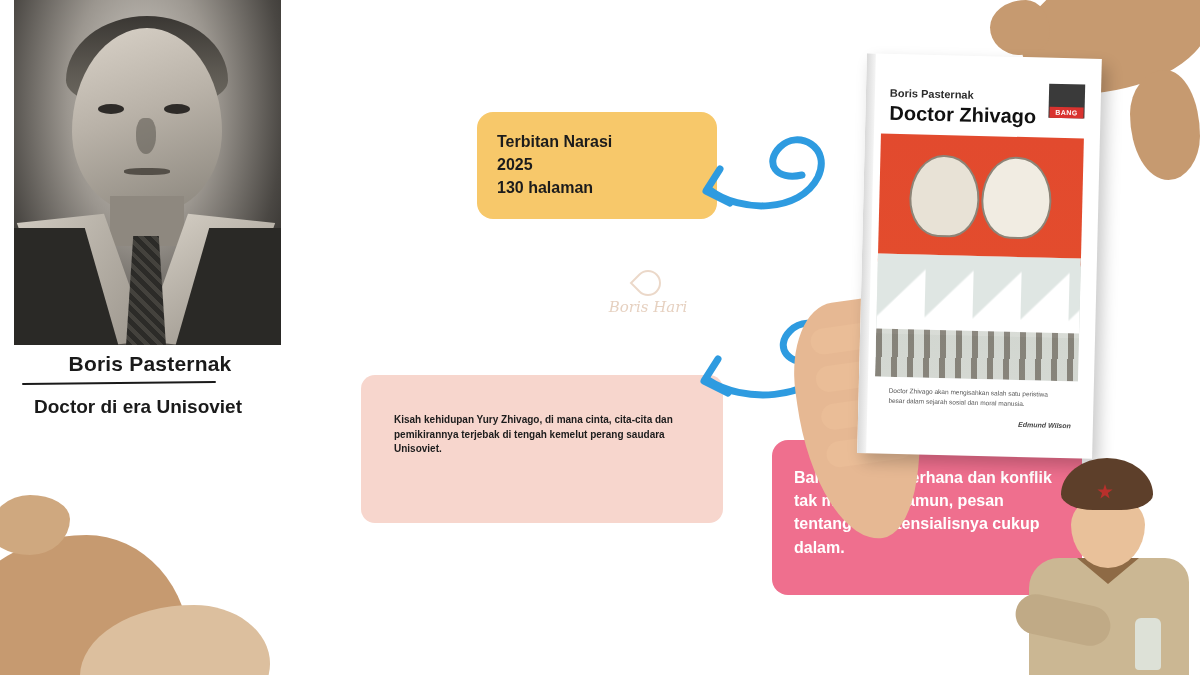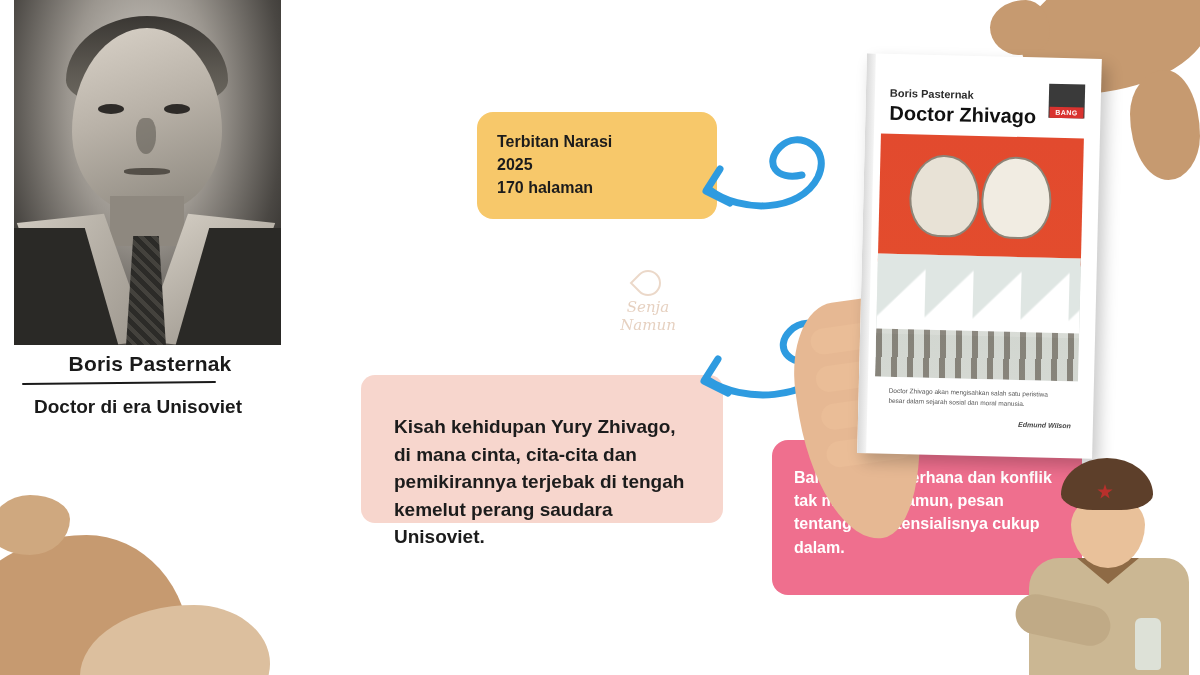--- a/index.html
+++ b/index.html
@@ -180,21 +180,21 @@
     padding: 18px 20px;
     font-size: 16px;
     color: #1c1c1c;
   }
   #card-synopsis {
     left: 361px; top: 375px;
     width: 362px; height: 148px;
     background: #f7d6cd;
     border-radius: 14px;
     padding: 38px 30px 0 33px;
-    font-size: 19px;
+    font-size: 10px;
     color: #1c1c1c;
   }
   #card-opinion {
     left: 772px; top: 440px;
     width: 310px; height: 155px;
     background: #ef6f8e;
     border-radius: 16px;
     padding: 26px 26px 0 22px;
     font-size: 16px;
     color: #ffffff;
@@ -394,39 +394,39 @@
   <div class="suit-r"></div>
   <div class="tie"></div>
 </div>
 
 <div id="author-name">Boris Pasternak</div>
 <div id="author-name-underline"></div>
 <div id="author-role">Doctor di era Unisoviet</div>
 
 <div class="card" id="card-publication">Terbitan Narasi
 2025
-170 halaman</div>
+130 halaman</div>
 
 <div class="card" id="card-synopsis">Kisah kehidupan Yury Zhivago, di mana cinta, cita-cita dan pemikirannya terjebak di tengah kemelut perang saudara Unisoviet.</div>
 
 <div class="card" id="card-opinion">Bahasanya sederhana dan konflik tak meledak. Namun, pesan tentang eksistensialisnya cukup dalam.</div>
 
 <svg class="arrow" id="arrow-top" style="left:680px; top:95px;" width="170" height="120" viewBox="0 0 170 120">
   <path d="M30 95 C 60 118, 120 118, 138 82 C 152 52, 118 34, 100 52 C 84 68, 96 86, 122 80" fill="none" stroke="#2e9be0" stroke-width="7" stroke-linecap="round"></path>
   <path d="M50 108 L26 96 L40 74" fill="none" stroke="#2e9be0" stroke-width="7" stroke-linecap="round" stroke-linejoin="round"></path>
 </svg>
 
 <svg class="arrow" id="arrow-bottom" style="left:680px; top:275px;" width="190" height="130" viewBox="0 0 190 130">
   <path d="M28 105 C 62 128, 130 126, 152 88 C 168 58, 130 36, 110 56 C 94 72, 108 92, 136 86" fill="none" stroke="#2e9be0" stroke-width="7" stroke-linecap="round"></path>
   <path d="M48 118 L24 106 L38 84" fill="none" stroke="#2e9be0" stroke-width="7" stroke-linecap="round" stroke-linejoin="round"></path>
 </svg>
 
 <div id="watermark">
   <span class="wm-mark"></span>
-  <span>Senja Namun</span>
+  <span>Boris Hari</span>
 </div>
 
 <div id="hand">
   <div class="finger" style="top:24px;"></div>
   <div class="finger" style="top:62px;"></div>
   <div class="finger" style="top:100px;"></div>
   <div class="finger" style="top:138px;"></div>
 </div>
 
 <div id="book">

